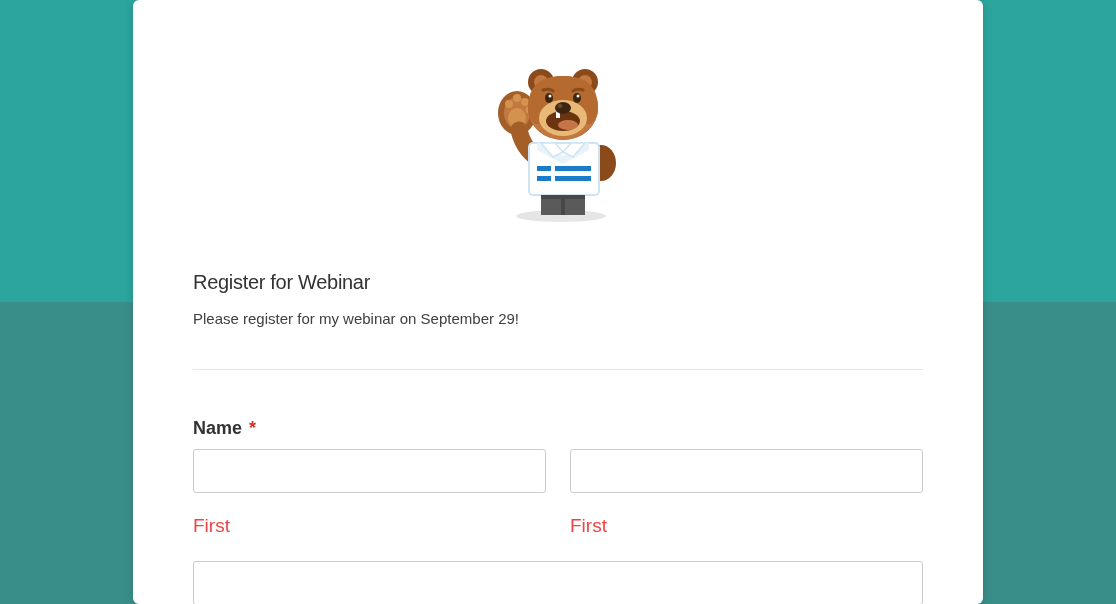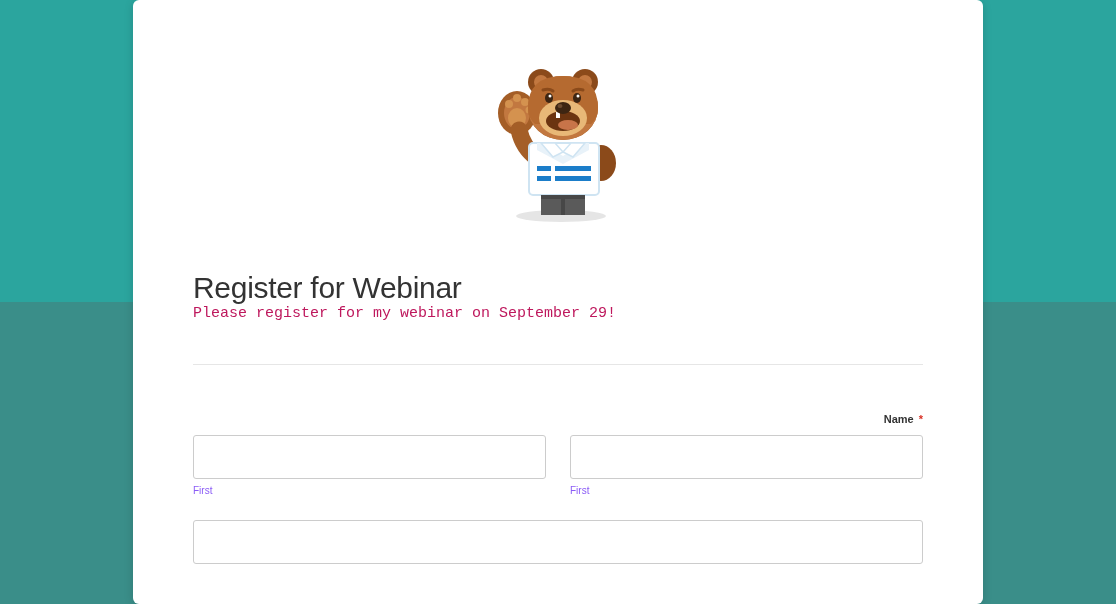--- a/index.html
+++ b/index.html
@@ -26,42 +26,41 @@
       box-shadow: 0 2px 10px rgba(0,0,0,0.15);
       padding: 48px 60px 40px 60px;
     }
     .logo-wrap {
       display: flex;
       justify-content: center;
       margin-bottom: 48px;
       margin-top: 10px;
     }
     .form-title {
-      font-size: 30px;
+      font-size: 20px;
       font-weight: 400;
       color: #333333;
+      margin-bottom: 16px;
       letter-spacing: -0.3px;
     }
     .form-desc {
       font-size: 15px;
-      color: #be185d;
+      color: #404040;
       margin-bottom: 42px;
-      font-family: Liberation Mono, monospace;
     }
     .divider {
       height: 1px;
       background: #e6e6e6;
       margin-bottom: 48px;
     }
     .field-label {
-      font-size: 11px;
+      font-size: 18px;
       font-weight: 700;
       color: #333333;
       margin-bottom: 10px;
-      text-align: right;
     }
     .required {
       color: #d93025;
       margin-left: 2px;
     }
     .name-row {
       display: flex;
       gap: 24px;
       margin-bottom: 6px;
     }
@@ -71,23 +70,23 @@
     .text-input {
       width: 100%;
       height: 44px;
       border: 1px solid #cccccc;
       border-radius: 3px;
       padding: 8px 12px;
       font-size: 15px;
       outline: none;
     }
     .sub-label {
-      font-size: 10px;
-      color: #8b5cf6;
-      margin-top: 6px;
+      font-size: 19px;
+      color: #ef4444;
+      margin-top: 22px;
     }
     .field-group {
       margin-bottom: 24px;
     }
   </style>
 </head>
 <body>
 
 <div class="form-container">
   <div class="logo-wrap">

